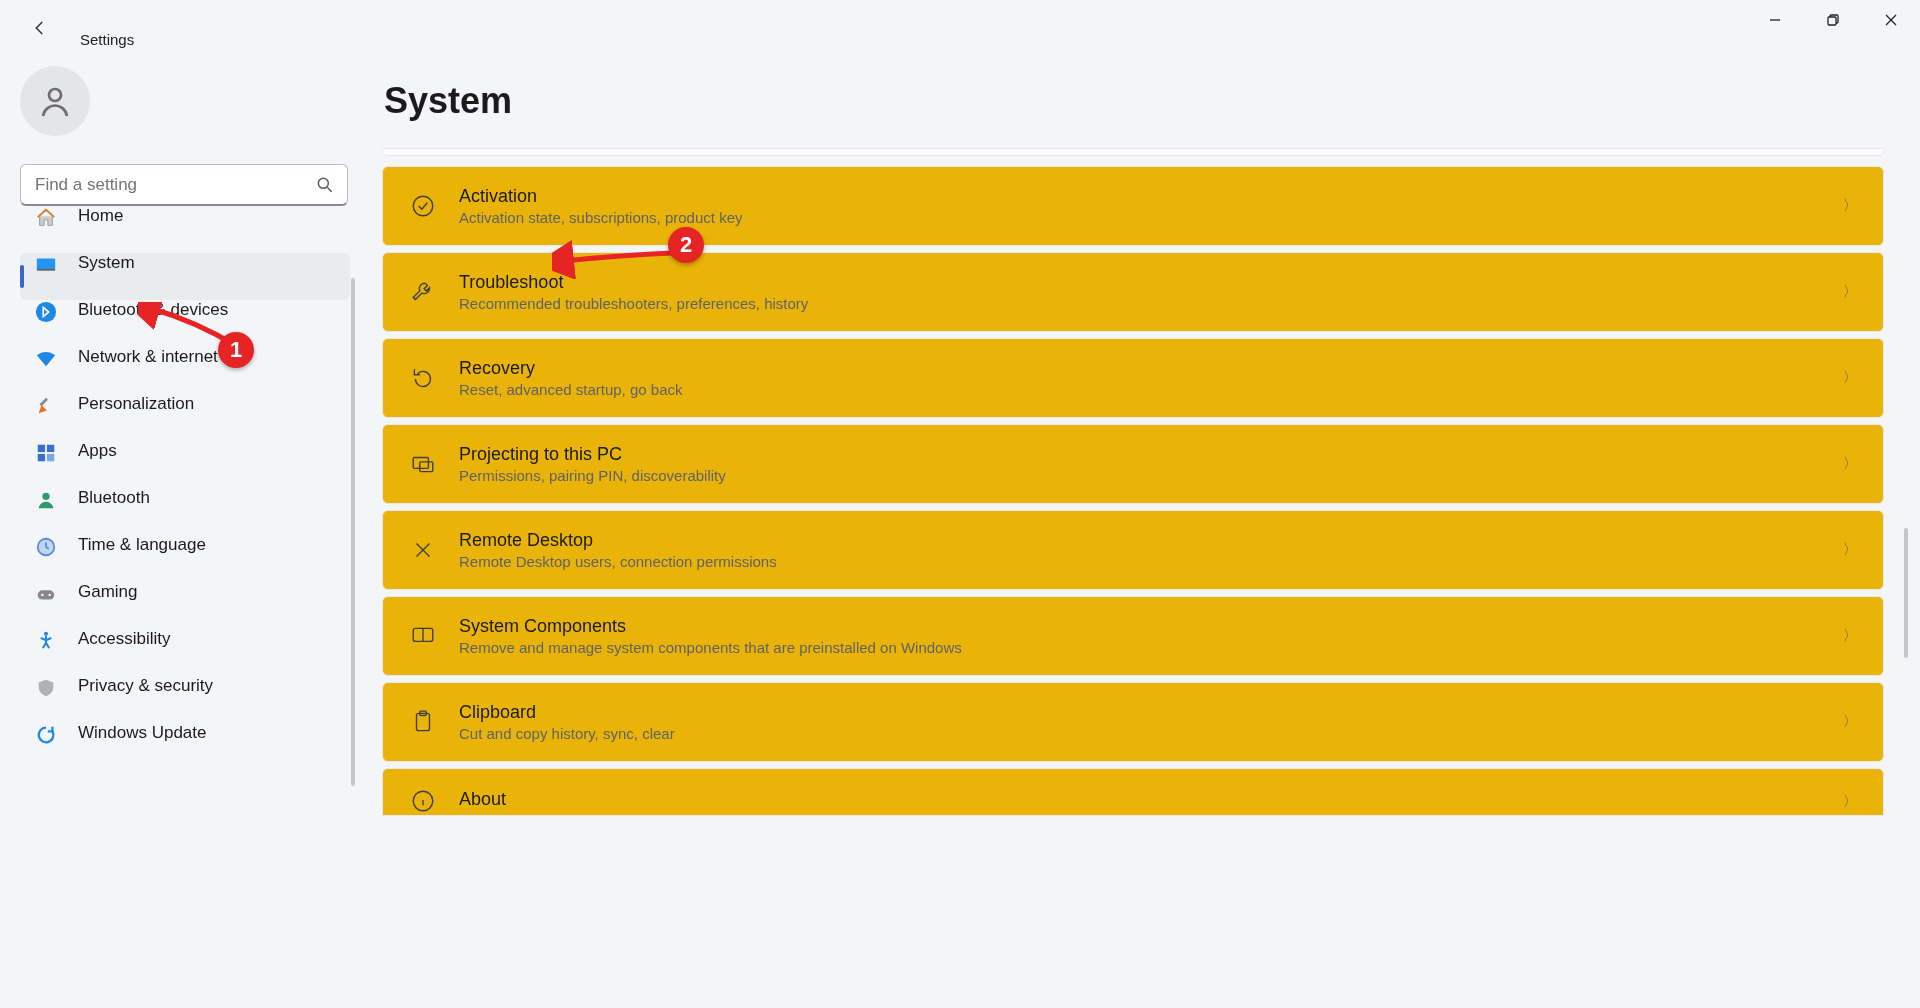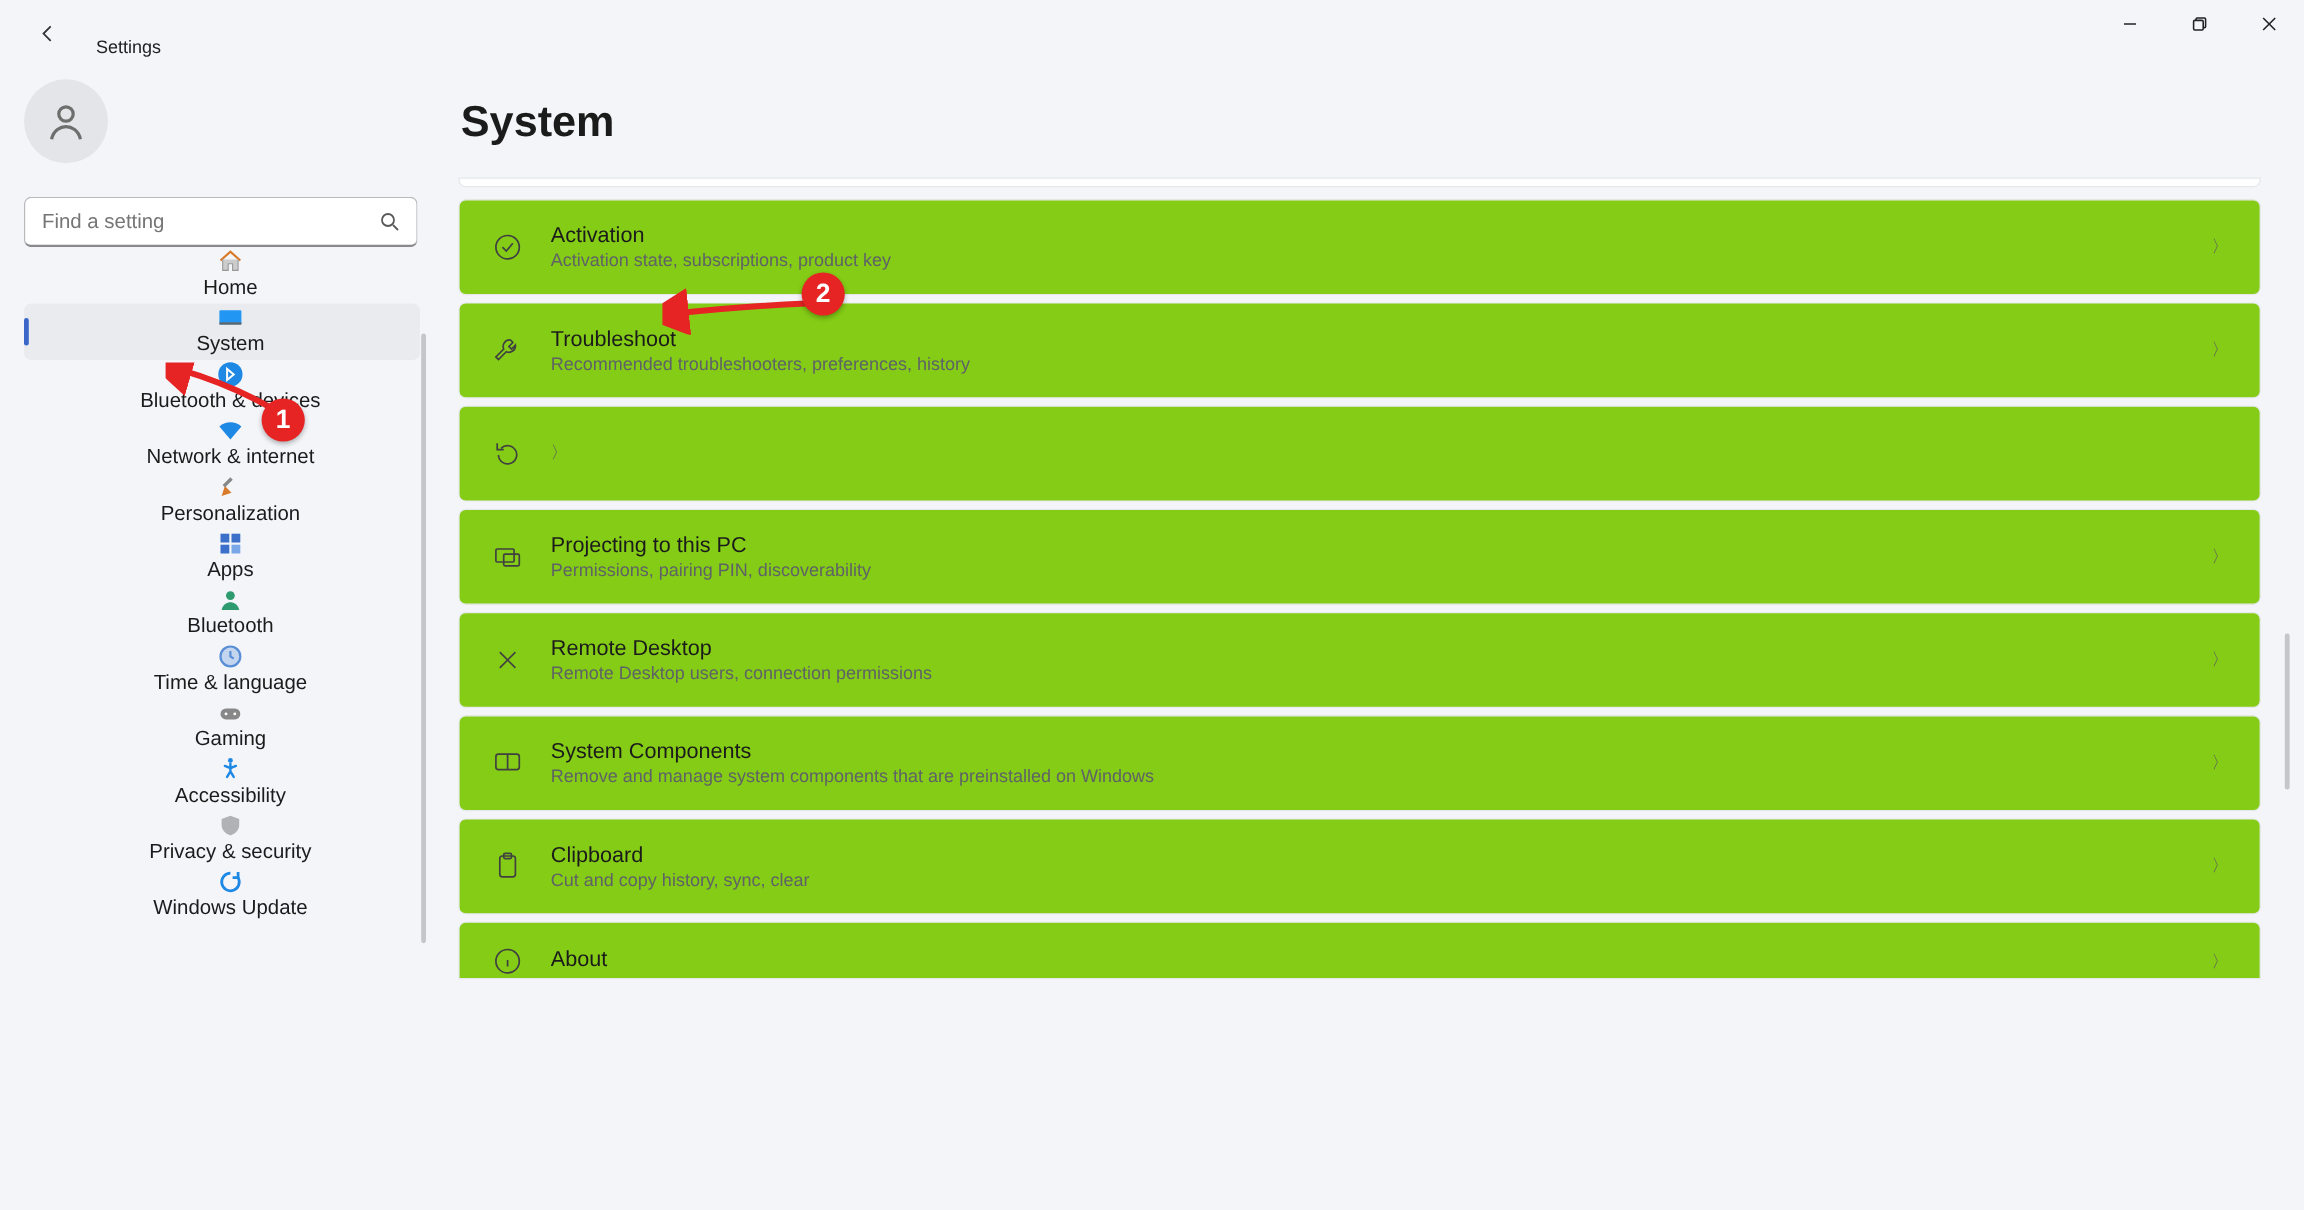--- a/index.html
+++ b/index.html
@@ -11,30 +11,30 @@
   .winctrls { position: absolute; top: 0; right: 0; display: flex; }
   .winctrls div { width: 58px; height: 40px; display: flex; align-items: center; justify-content: center; font-size: 14px; cursor: pointer; }
   .body { flex: 1; display: flex; position: relative; }
   .sidebar { width: 370px; padding: 18px 20px 0 20px; position: relative; }
   .avatar { width: 70px; height: 70px; background: #e4e5e9; border-radius: 50%; display: flex; align-items: center; justify-content: center; margin-left: 0; margin-bottom: 28px; }
   .avatar svg { width: 36px; height: 36px; stroke: #6e6e6e; }
   .search { position: relative; width: 328px; height: 42px; border: 1px solid #b8b9bd; border-bottom: 2px solid #8a8a8e; border-radius: 6px; background: #fff; display: flex; align-items: center; padding: 0 42px 0 14px; }
   .search input { border: 0; outline: 0; width: 100%; font-size: 17px; background: transparent; color: #555; }
   .search .mag { position: absolute; right: 12px; top: 50%; transform: translateY(-50%); width: 20px; height: 20px; stroke: #5a5a5a; }
   .nav { display: flex; flex-direction: column; gap: 0; position: relative; }
-  .nav-item { height: 47px; border-radius: 6px; display: flex; align-items: center; padding-left: 14px; font-size: 17px; cursor: pointer; position: relative; flex-direction: column; }
+  .nav-item { height: 47px; border-radius: 6px; display: flex; align-items: flex-start; padding-left: 14px; gap: 20px; font-size: 17px; cursor: pointer; position: relative; }
   .nav-item.active { background: #e9ebef; }
   .nav-item.active::before { content: ""; position: absolute; left: 0; top: 12px; bottom: 12px; width: 4px; border-radius: 3px; background: #3a66c7; }
   .nav-icon { width: 24px; height: 24px; display: flex; align-items: center; justify-content: center; }
   .scroll-line { position: absolute; left: 351px; top: 230px; width: 4px; height: 508px; background: #c5c6ca; border-radius: 3px; }
   .main { flex: 1; padding: 0 36px 0 12px; position: relative; }
   .page-title { font-size: 36px; font-weight: 600; margin: 32px 0 26px 2px; }
   .cards { display: flex; flex-direction: column; gap: 6px; }
   .card-sliver { height: 8px; background: #fff; border: 1px solid #e6e7eb; border-radius: 0 0 6px 6px; margin-bottom: 4px; }
-  .card { background: #84cc16; border: 1px solid #e8e9ed; border-radius: 6px; height: 80px; display: flex; align-items: center; padding: 0 26px; cursor: pointer; }
+  .card { background: #eab308; border: 1px solid #e8e9ed; border-radius: 6px; height: 80px; display: flex; align-items: center; padding: 0 26px; cursor: pointer; }
   .card .c-icon { width: 28px; height: 28px; margin-right: 22px; display: flex; align-items: center; justify-content: center; }
   .card .c-icon svg { width: 26px; height: 26px; stroke: #404040; fill: none; stroke-width: 1.3; }
   .card .c-text { flex: 1; }
   .card .c-title { font-size: 18px; color: #1b1b1b; line-height: 1.2; }
   .card .c-sub { font-size: 15px; color: #5f6266; margin-top: 2px; }
   .card .chev { color: #5b5c60; font-size: 14px; }
   .main-scroll { position: absolute; right: 12px; top: 480px; width: 4px; height: 130px; background: #c5c6ca; border-radius: 3px; }
   .anno { position: absolute; pointer-events: none; }
   .anno .marker { width: 36px; height: 36px; background: #e62424; border-radius: 50%; color: #fff; font-weight: 700; font-size: 22px; display: flex; align-items: center; justify-content: center; box-shadow: 0 2px 4px rgba(0,0,0,.3); }
   .anno svg.arrow { position: absolute; }
@@ -250,20 +250,24 @@
           <span class="chev">〉</span>
         </div>
 
         <div class="card">
           <span class="c-icon">
               <svg viewBox="0 0 24 24">
                 <path d="M5 13a7 7 0 1 0 2-5"></path>
                 <path d="M4 4v5h5"></path>
               </svg>
             </span>
+          <div class="c-text">
+            <div class="c-title">Recovery</div>
+            <div class="c-sub">Reset, advanced startup, go back</div>
+          </div>
           <span class="chev">〉</span>
         </div>
 
         <div class="card">
           <span class="c-icon">
               <svg viewBox="0 0 24 24">
                 <rect x="3" y="6" width="14" height="10" rx="1"></rect>
                 <rect x="9" y="10" width="12" height="9" rx="1"></rect>
               </svg>
             </span>

